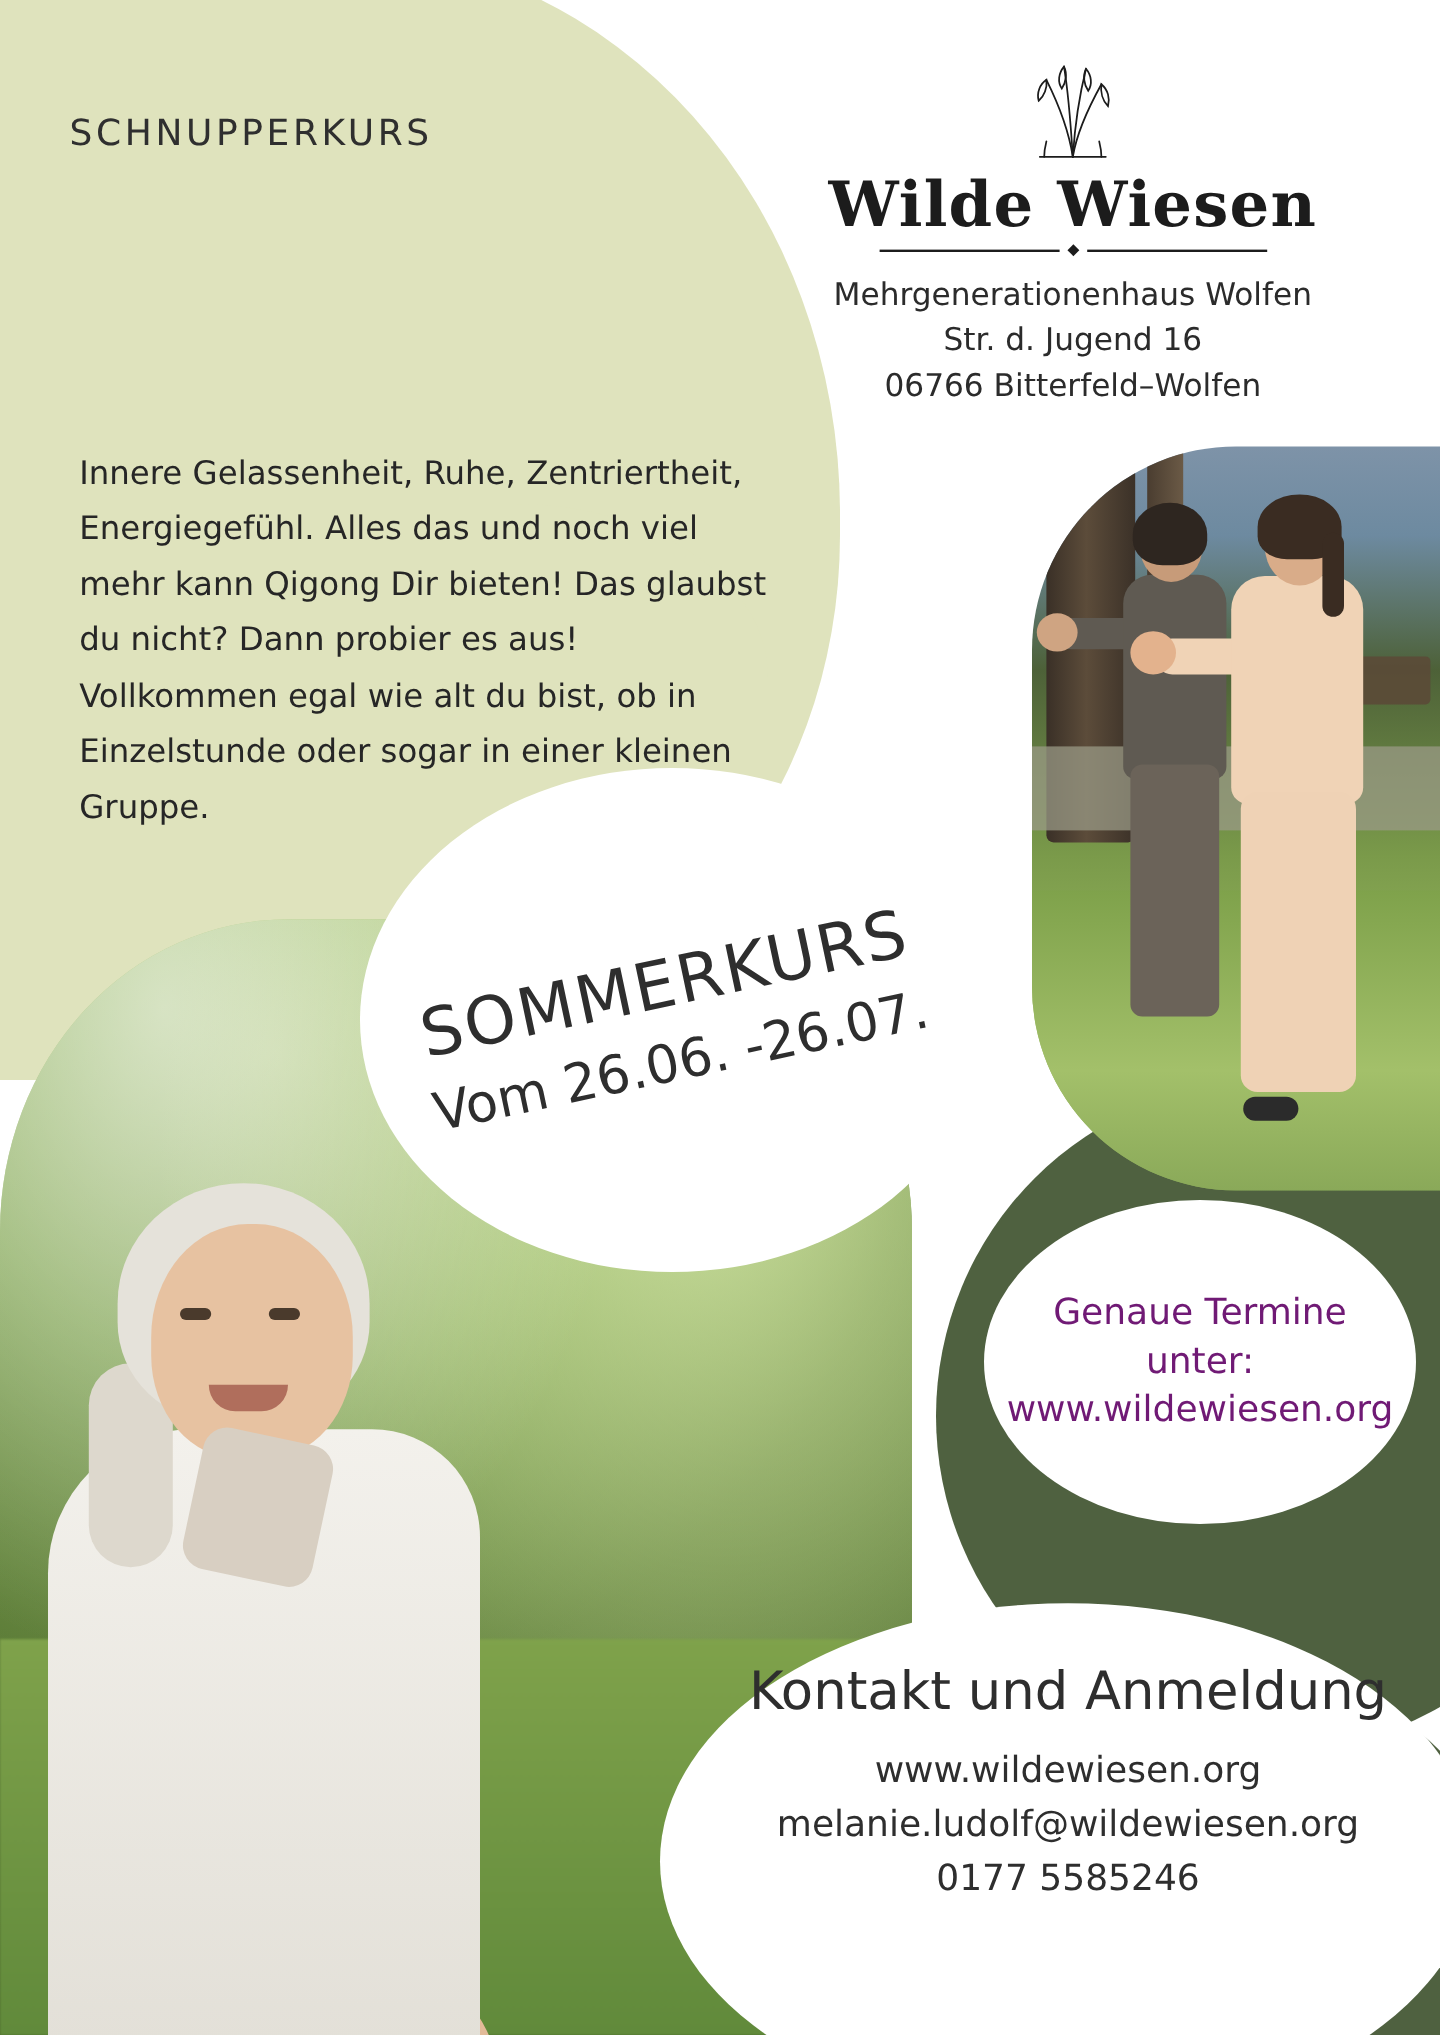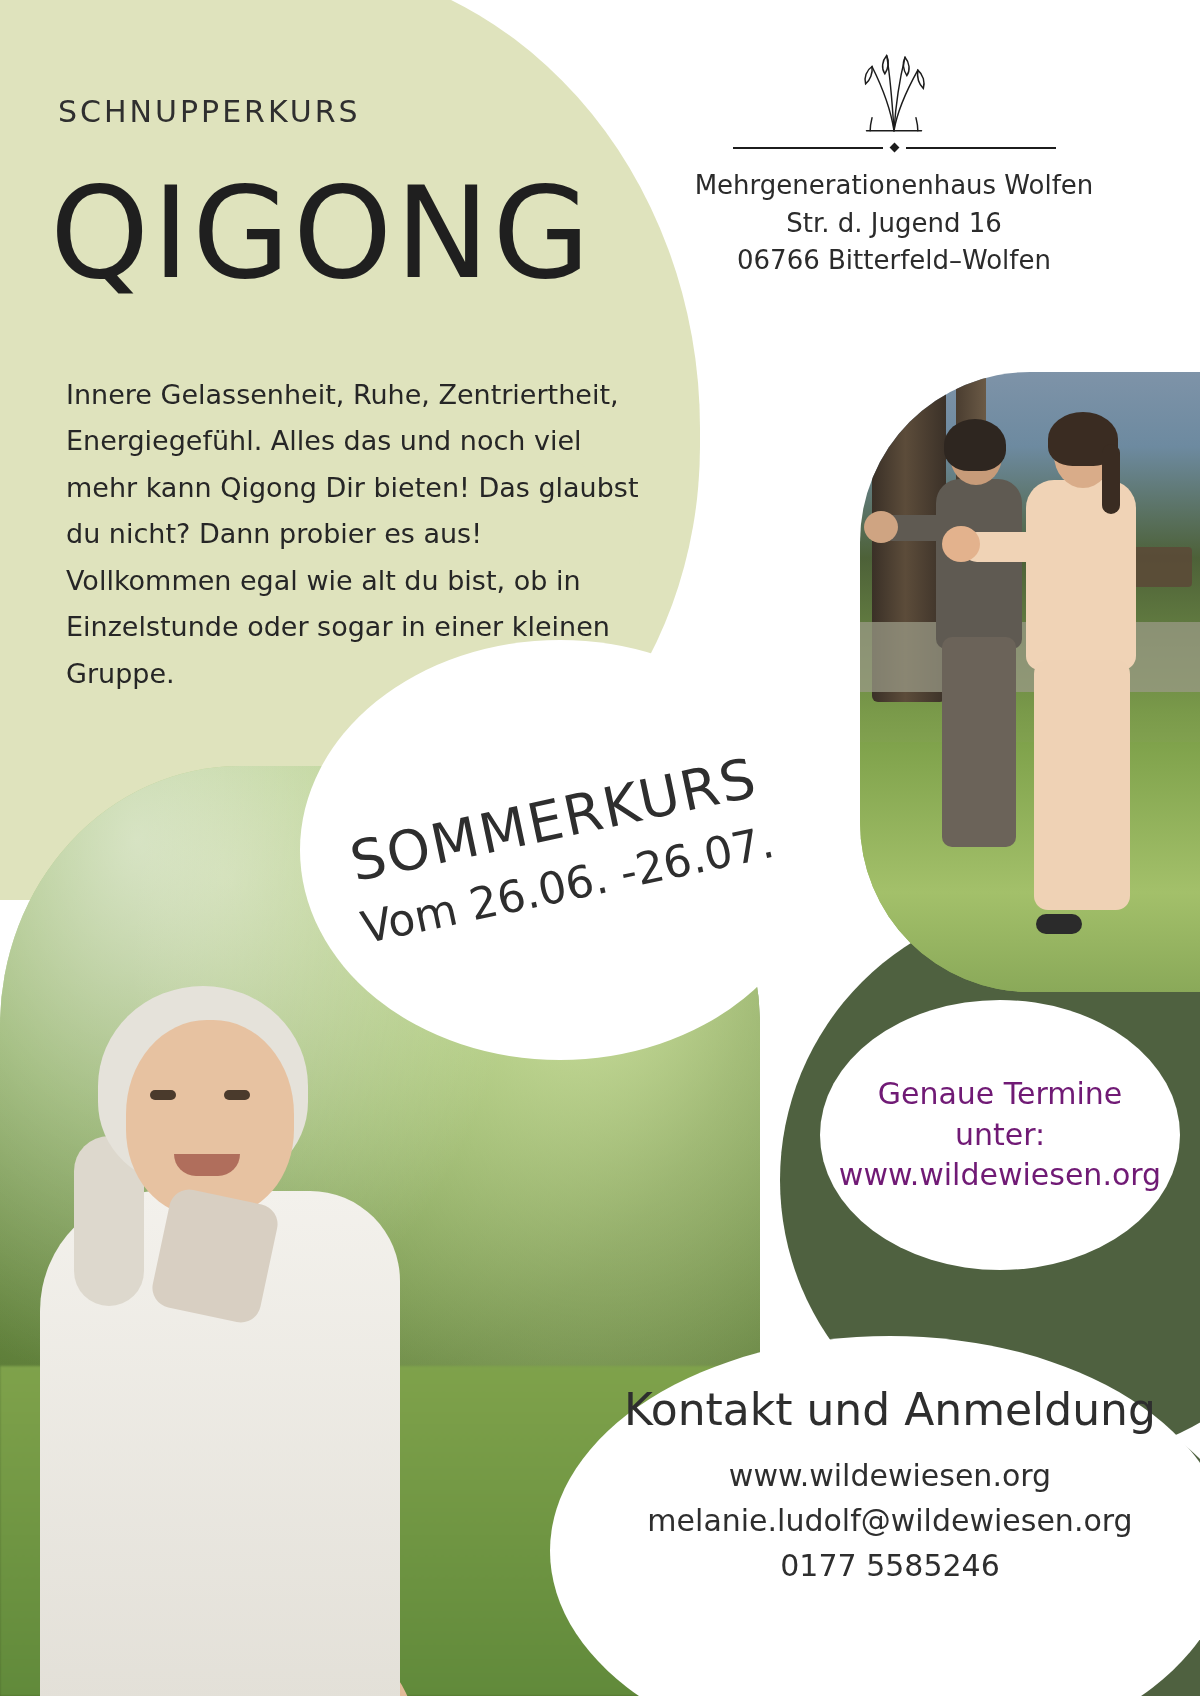--- a/index.html
+++ b/index.html
@@ -473,21 +473,20 @@
       <div class="hair"></div>
       <div class="face"></div>
       <div class="eyeL"></div>
       <div class="eyeR"></div>
       <div class="smile"></div>
       <div class="collar"></div>
     </div>
   </div>
 
   <div class="label-schnupper">SCHNUPPERKURS</div>
-  <div class="title-qigong">QIGONG</div>
   <div class="body-copy">Innere Gelassenheit, Ruhe, Zentriertheit, Energiegefühl.
 Alles das und noch viel mehr kann Qigong Dir bieten!  Das glaubst du nicht?
 Dann probier es aus!
 Vollkommen egal wie alt du bist, ob in Einzelstunde oder sogar in einer kleinen Gruppe.</div>
 
   <div class="brand">
     <svg class="brand-logo" viewBox="0 0 120 120">
       <g fill="none" stroke="#1c1c1c" stroke-width="1.6" stroke-linecap="round">
         <path d="M60 112 C58 80 56 54 52 30"></path>
         <path d="M60 112 C62 82 66 56 72 32"></path>
@@ -495,20 +494,21 @@
         <path d="M60 112 C64 88 76 64 86 46"></path>
         <path d="M52 30 c-5 6 -6 14 -2 20 4 -6 5 -14 2 -20z"></path>
         <path d="M72 32 c5 6 6 14 2 20 -4 -6 -5 -14 -2 -20z"></path>
         <path d="M36 42 c-6 4 -9 12 -7 19 5 -4 8 -12 7 -19z"></path>
         <path d="M86 46 c6 5 8 13 6 20 -5 -5 -7 -13 -6 -20z"></path>
         <path d="M30 112 h60"></path>
         <path d="M34 112 c0 -6 1 -10 2 -14"></path>
         <path d="M86 112 c0 -6 -1 -10 -2 -14"></path>
       </g>
     </svg>
+    <div class="brand-name">Wilde Wiesen</div>
     <div class="brand-rule">
       <span class="bar"></span>
         <span class="dot"></span>
         <span class="bar"></span>
     </div>
     <div class="brand-address">
       <div>Mehrgenerationenhaus Wolfen</div>
       <div>Str. d. Jugend 16</div>
       <div>06766 Bitterfeld–Wolfen</div>
     </div>

